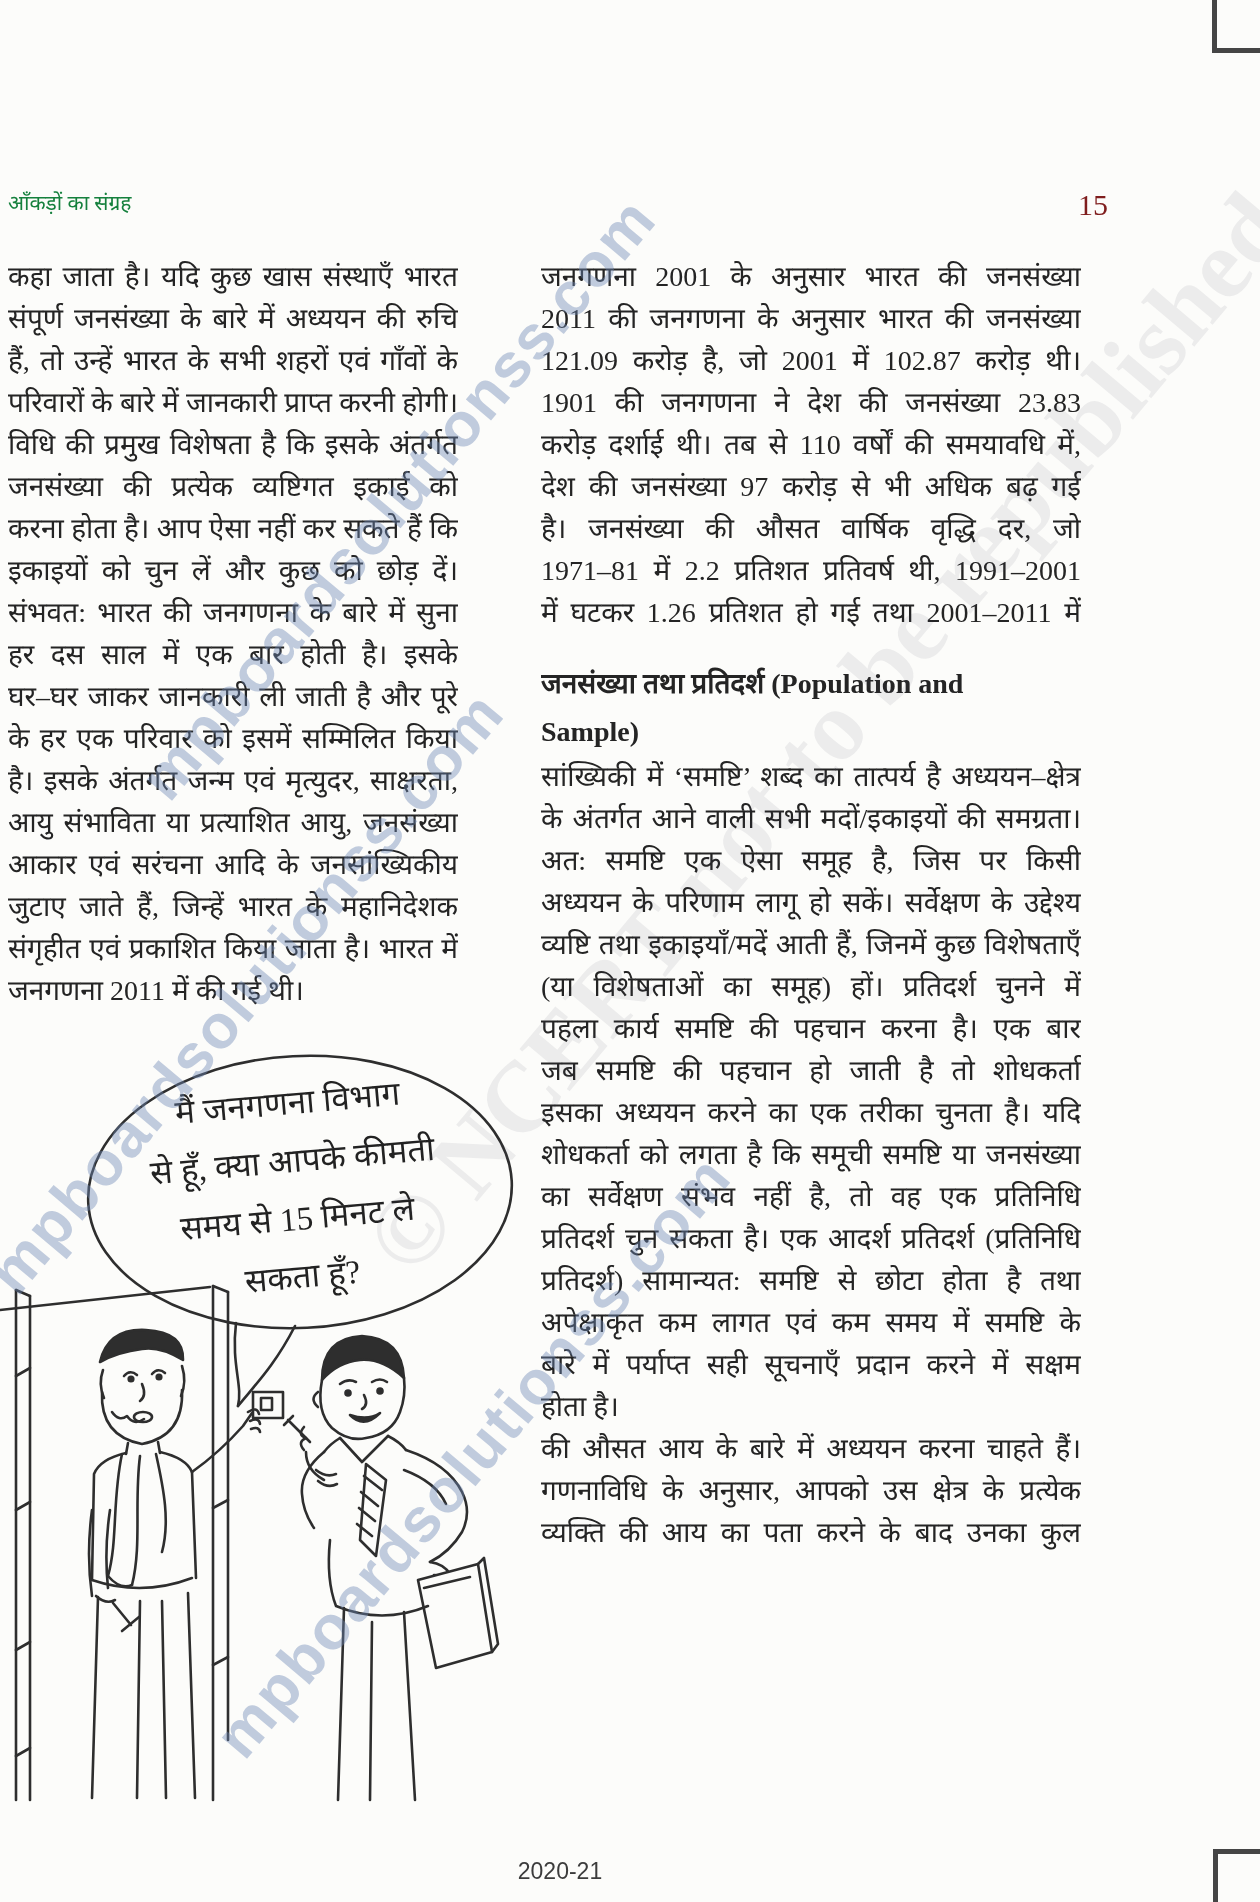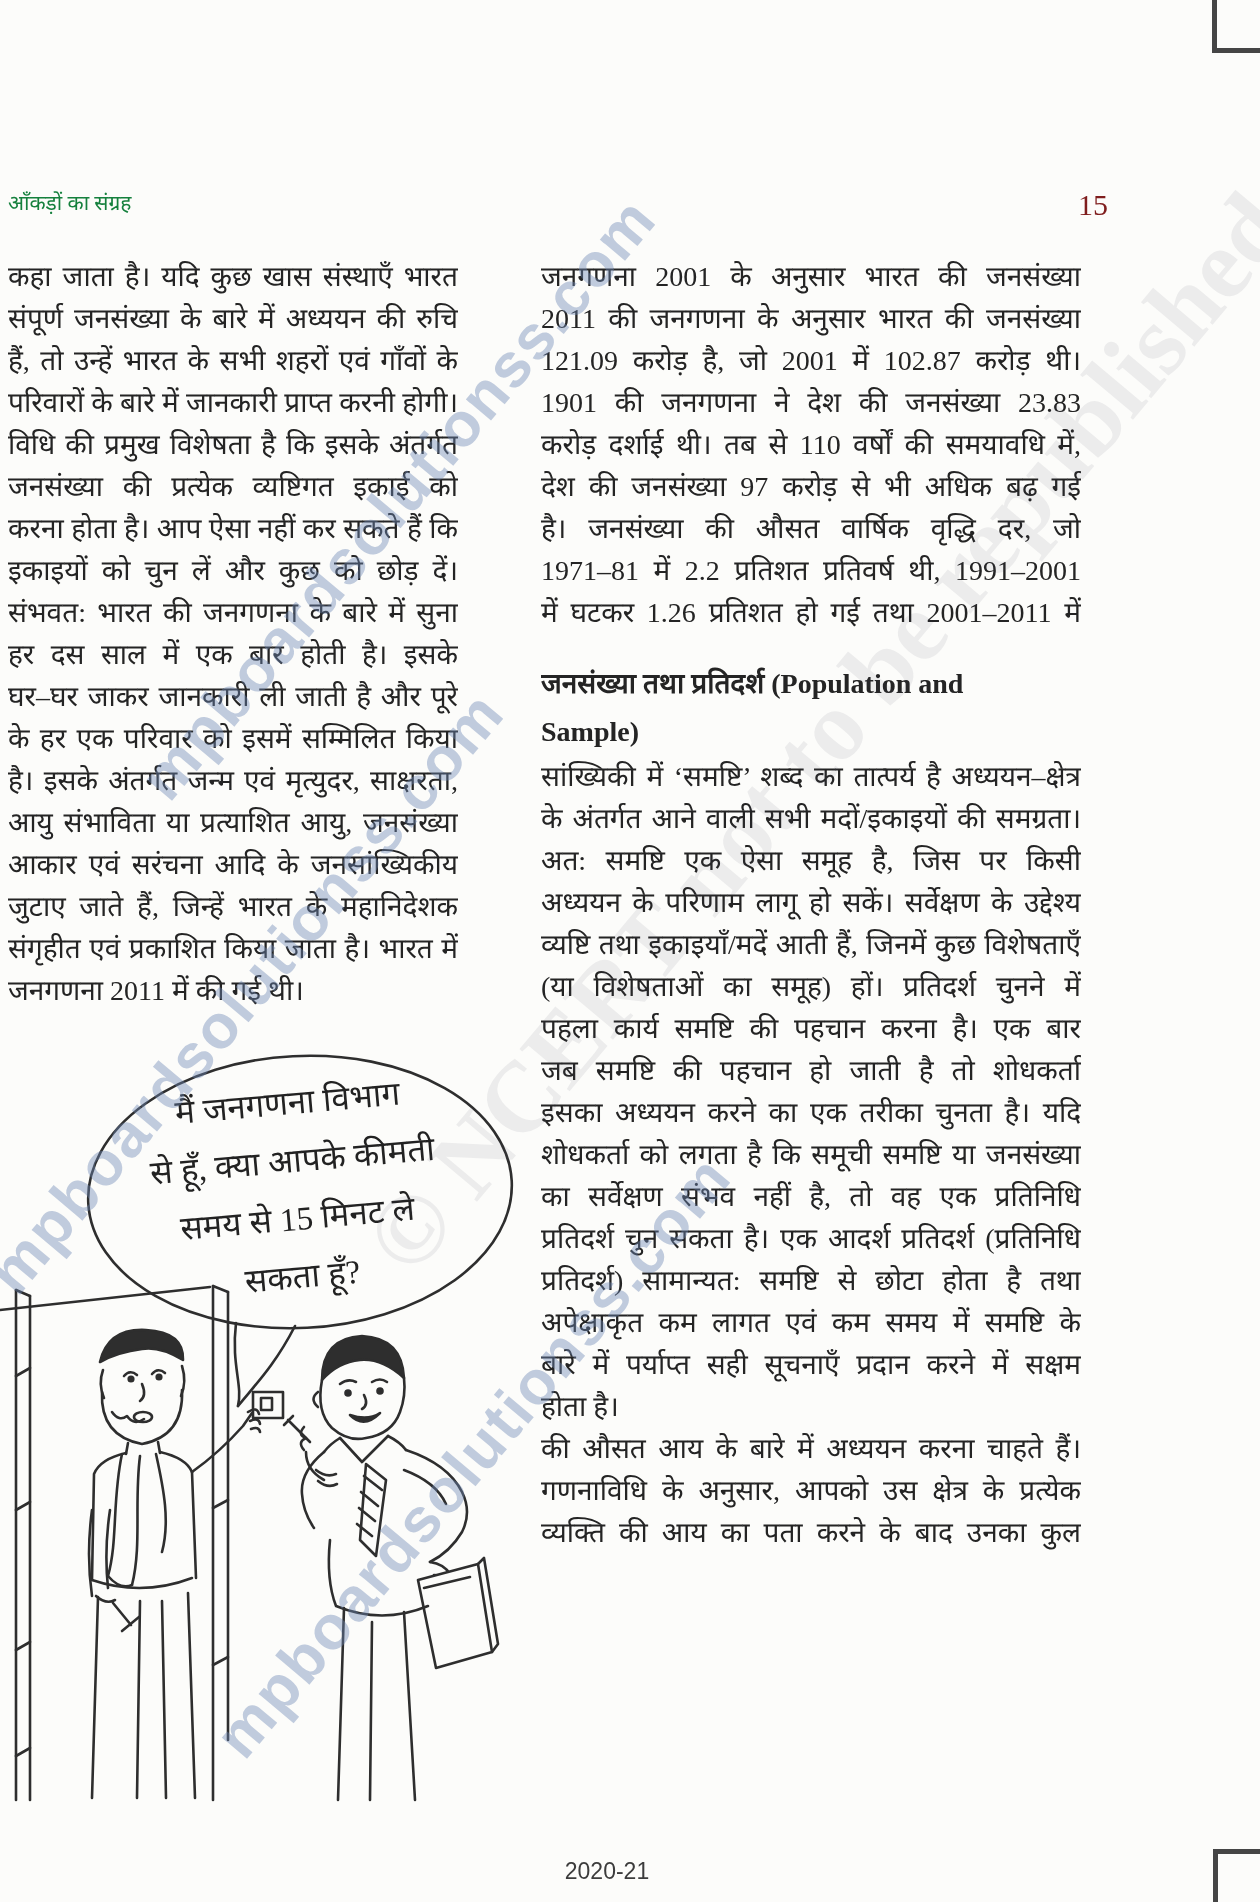--- a/index.html
+++ b/index.html
@@ -6,21 +6,21 @@
   html,body{margin:0;padding:0;}
   body{
     position:relative;width:1260px;height:1902px;overflow:hidden;
     background:#fcfcfa;color:#242424;
     font-family:"Liberation Serif","DejaVu Serif",serif;
   }
   
   .header-left{position:absolute;left:8px;top:188px;font-size:21px;color:#15803d;}
   .page-num{position:absolute;left:1078px;top:188px;font-size:30px;color:#7f1d1d;}
   .footer{position:absolute;top:1858px;left:0;width:1120px;text-align:center;
-    font-size:23px;color:#3c3c3c;font-family:"Liberation Sans","DejaVu Sans",sans-serif;padding-left:47px;}
+    font-size:23px;color:#3c3c3c;font-family:"Liberation Sans","DejaVu Sans",sans-serif;}
   
   .col{position:absolute;top:256px;}
   .left-col{left:8px;width:450px;}
   .right-col{left:541px;width:540px;}
   .ln{font-size:28px;line-height:42px;height:42px;overflow:hidden;white-space:nowrap;}
   .just{text-align:justify;text-align-last:justify;white-space:normal;}
   .indent{text-indent:52px;}
   .heading{font-weight:bold;font-size:28px;line-height:48px;height:48px;overflow:hidden;
     font-family:"Liberation Serif","DejaVu Serif",serif;}
   .mt-head{margin-top:26px;}

